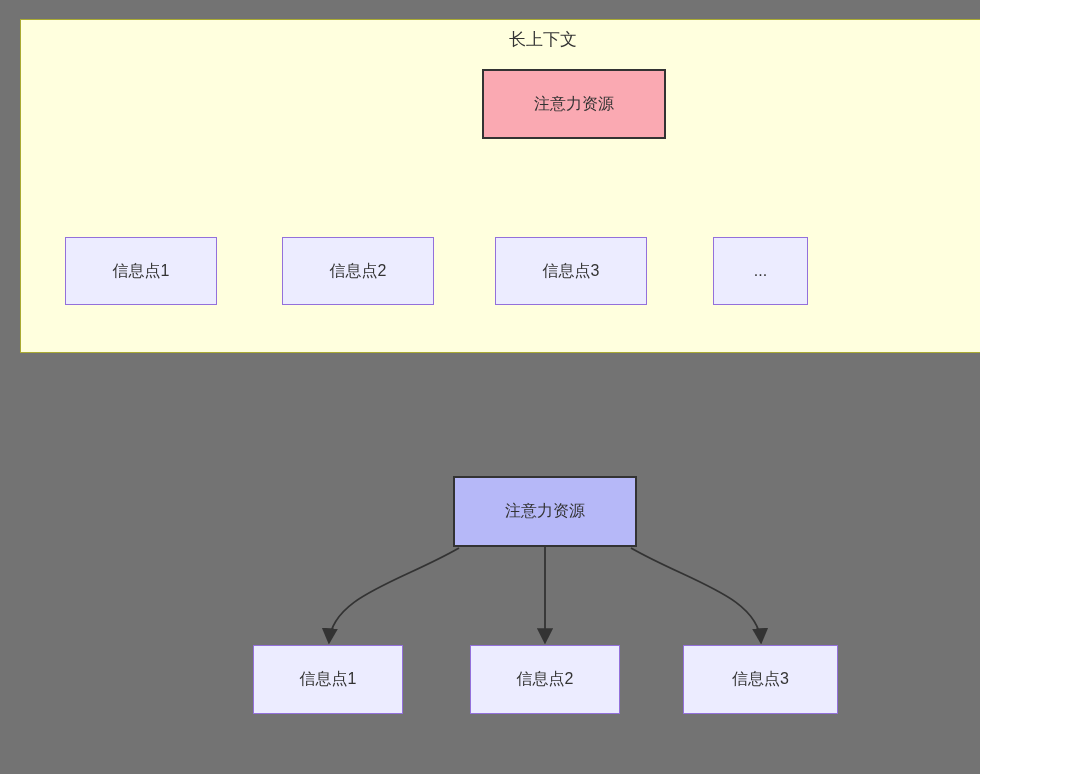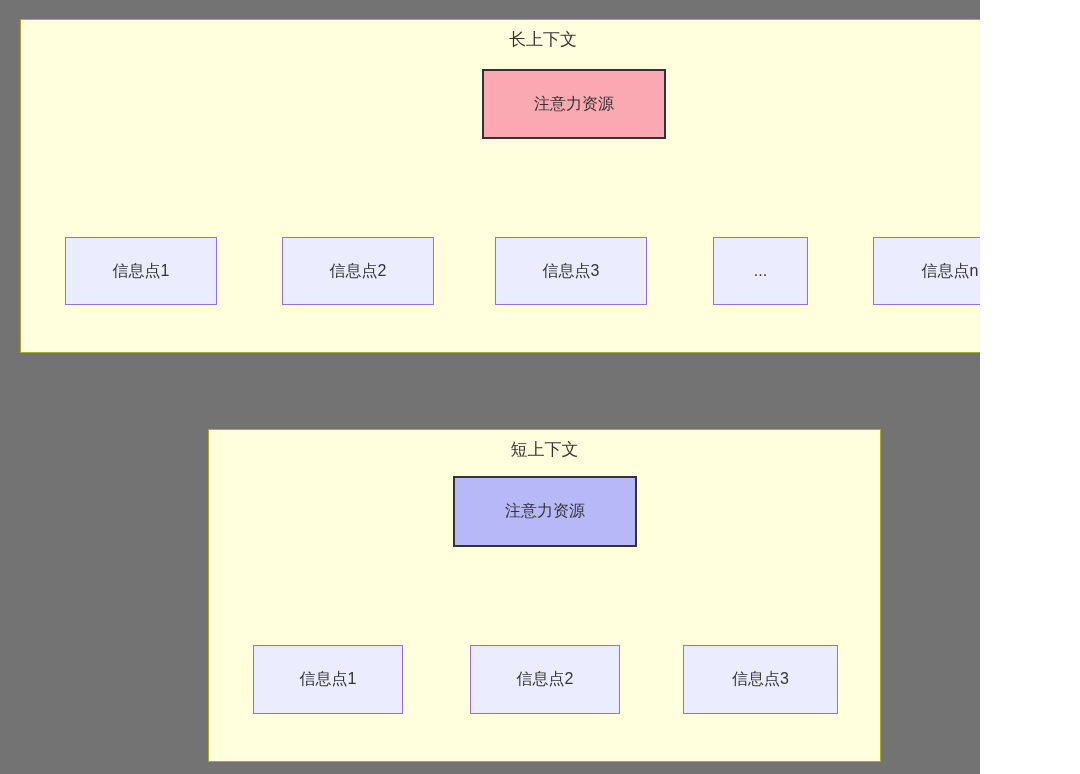--- a/index.html
+++ b/index.html
@@ -71,25 +71,21 @@
   <section class="panel panel-long">
     <div class="panel-title">长上下文</div>
   </section>
 
   <div class="node attention attention-long" style="left:482px;top:69px;width:184px;height:70px;">注意力资源</div>
 
   <div class="node info" style="left:65px;top:237px;width:152px;height:68px;">信息点1</div>
   <div class="node info" style="left:282px;top:237px;width:152px;height:68px;">信息点2</div>
   <div class="node info" style="left:495px;top:237px;width:152px;height:68px;">信息点3</div>
   <div class="node info" style="left:713px;top:237px;width:95px;height:68px;">...</div>
-  <div class="node info" style="left:873px;top:237px;width:154px;height:68px;">信息点n</div>
 
-  <section class="panel panel-short">
-    <div class="panel-title">短上下文</div>
-  </section>
 
   <div class="node attention attention-short" style="left:453px;top:476px;width:184px;height:71px;">注意力资源</div>
 
   <div class="node info" style="left:253px;top:645px;width:150px;height:69px;">信息点1</div>
   <div class="node info" style="left:470px;top:645px;width:150px;height:69px;">信息点2</div>
   <div class="node info" style="left:683px;top:645px;width:155px;height:69px;">信息点3</div>
 
 </div>
 
 </body></html>

